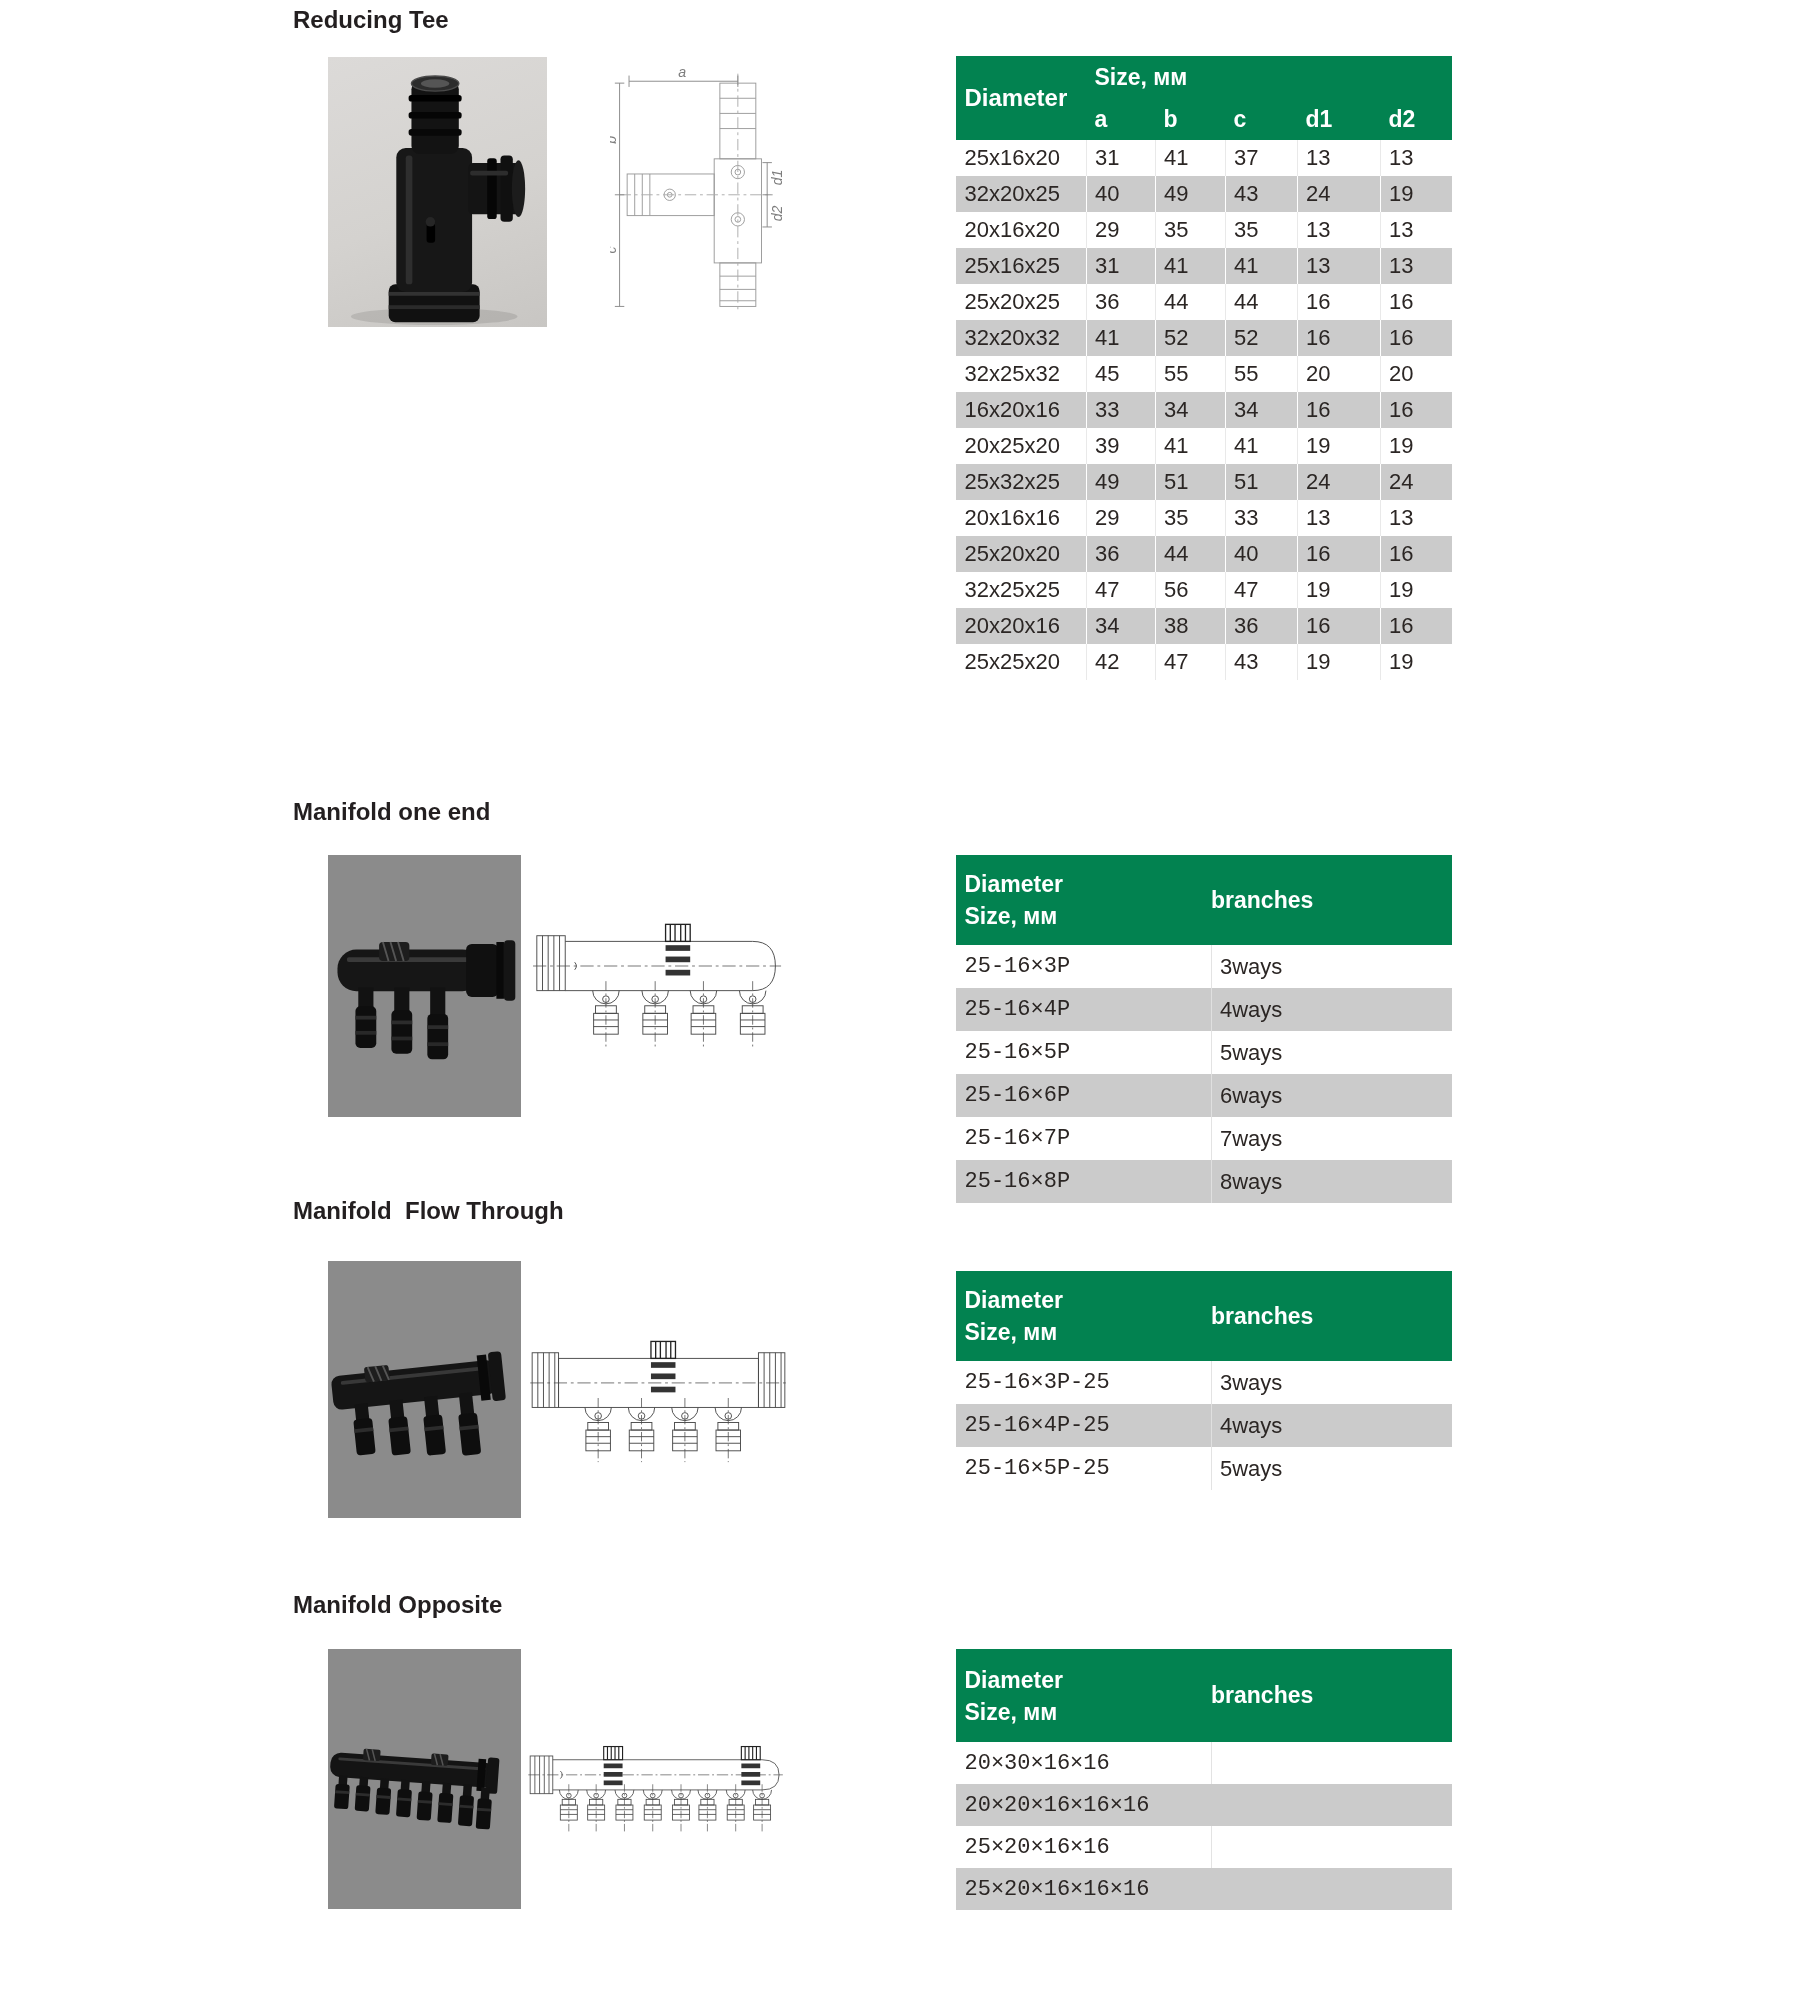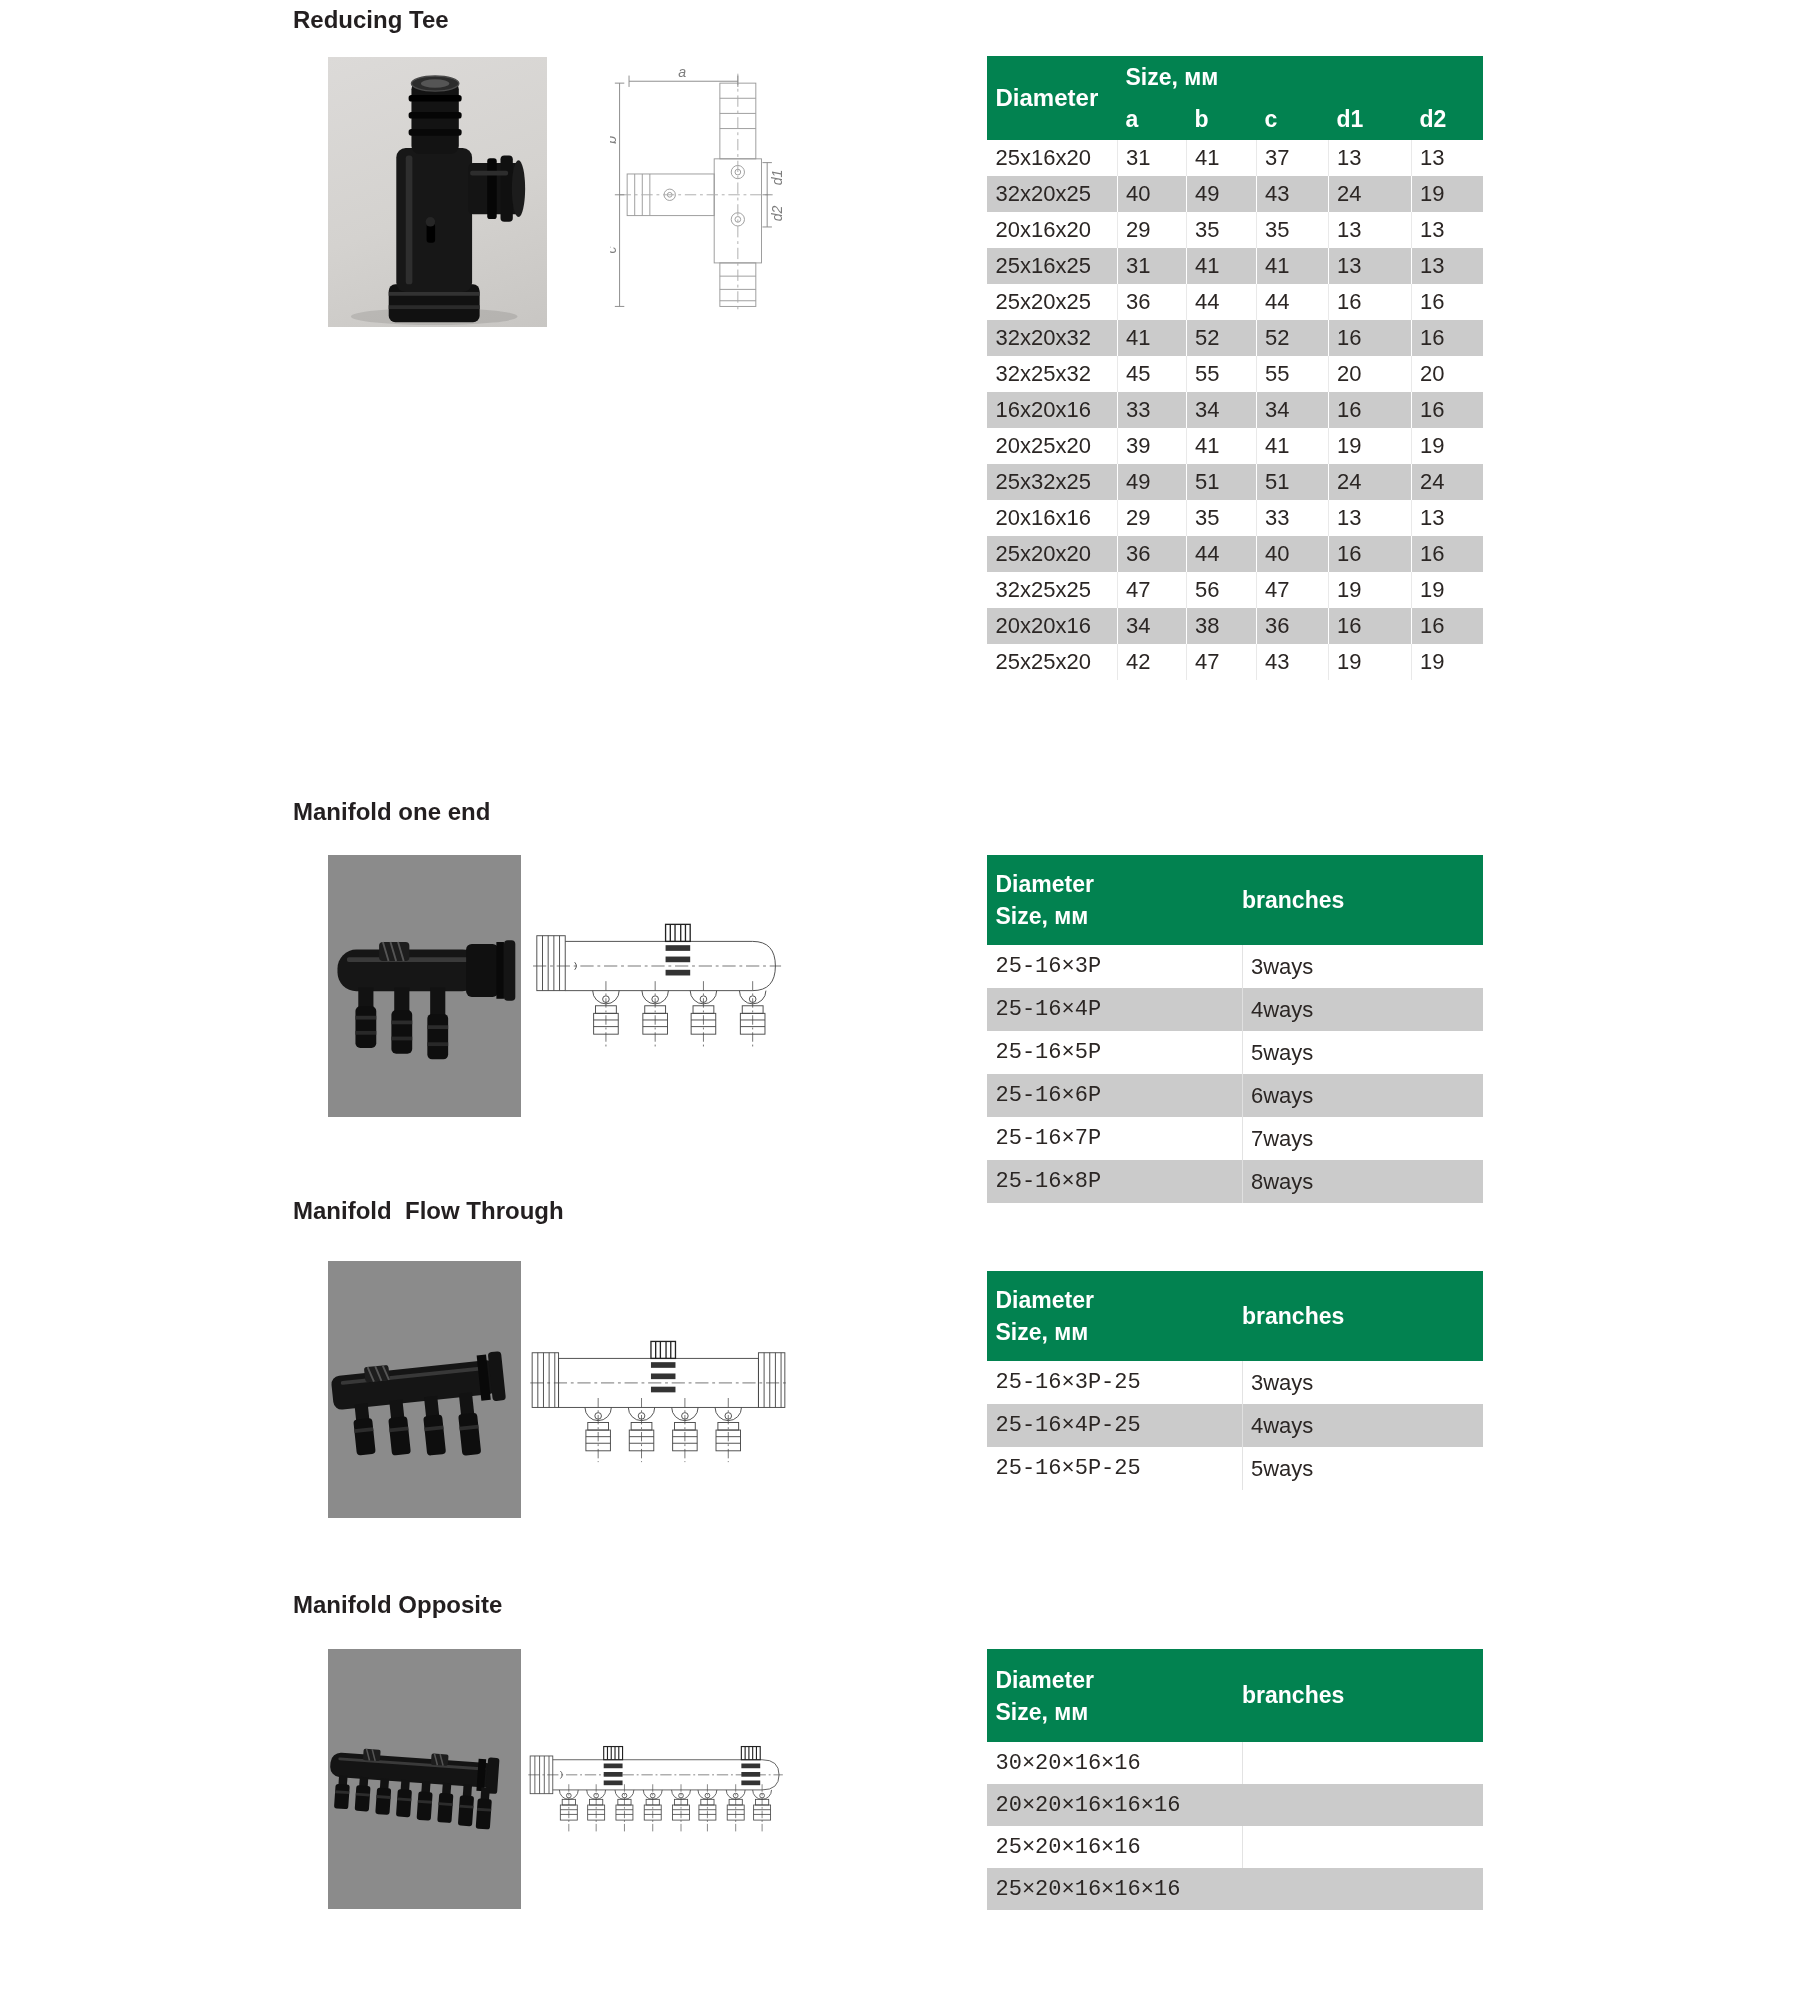--- a/index.html
+++ b/index.html
@@ -13,21 +13,21 @@
     position:absolute; left:293px;
     font-size:24px; font-weight:700; color:#231f20; white-space:pre-wrap;
   }
   .photo { position:absolute; overflow:hidden; }
   .photo-light { background:linear-gradient(160deg,#dcdad8 0%,#d4d2cf 55%,#c8c6c3 100%); }
   .photo-gray  { background:#8b8b8b; }
   .drawing { position:absolute; }
 
   table.data-table {
     position:absolute; border-collapse:collapse; table-layout:fixed;
-    width:496px; left:987px;
+    width:496px; left:956px;
   }
   .data-table th {
     background:#028250; color:#ffffff; font-weight:700; text-align:left;
     padding-left:8.5px; font-size:23px;
   }
   .data-table td {
     font-size:22px; padding-left:8.5px; color:#2b2624; vertical-align:middle;
   }
   
   .t1 { top:56px; }
@@ -719,21 +719,21 @@
     <tr>
       <th class="th-left">
         <div>Diameter</div>
         <div>Size, мм</div>
       </th>
       <th class="th-right">branches</th>
     </tr>
   </thead>
   <tbody>
     <tr>
-        <td>30×20×16×16</td>
+        <td>20×30×16×16</td>
         <td></td>
       </tr>
     <tr>
         <td>20×20×16×16×16</td>
         <td></td>
       </tr>
     <tr>
         <td>25×20×16×16</td>
         <td></td>
       </tr>

